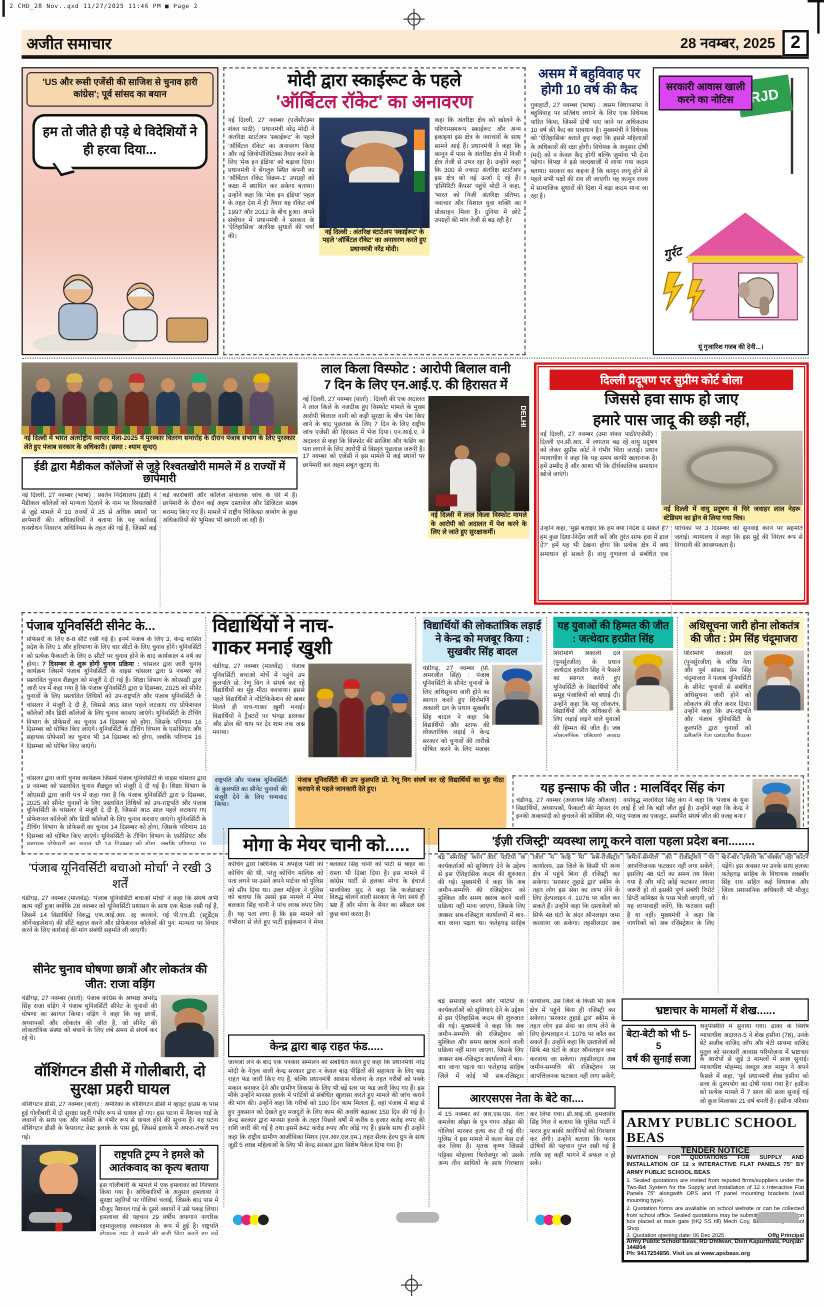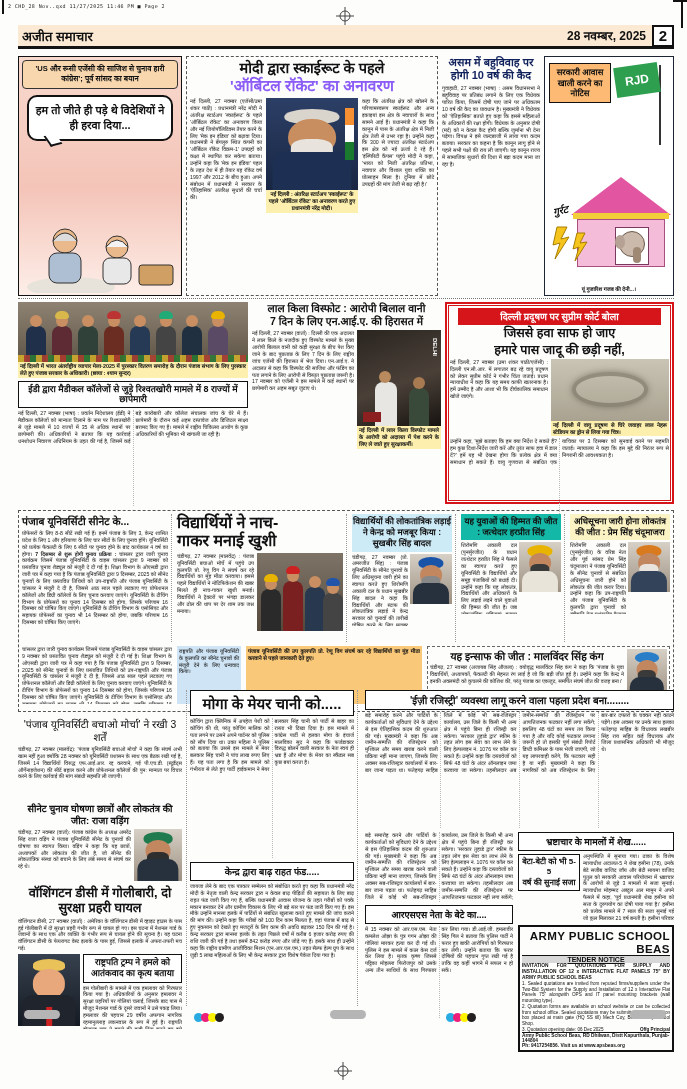--- a/index.html
+++ b/index.html
@@ -66,21 +66,21 @@
       <rect x="28" y="46" width="32" height="30" rx="8" fill="#aebfd4" stroke="#333" stroke-width="1"></rect>
       <circle cx="96" cy="40" r="11" fill="#e9b98c" stroke="#333" stroke-width="1"></circle>
       <path d="M85 40 q11 -14 22 0" fill="#f3f3f3" stroke="#333" stroke-width="1"></path>
       <rect x="82" y="51" width="28" height="26" rx="7" fill="#e8e8e8" stroke="#333" stroke-width="1"></rect>
       <rect x="118" y="58" width="34" height="20" rx="3" fill="#cf9f63" stroke="#333" stroke-width="1"></rect>
     </svg>
   </div>
 
   <div class="abs" style="left:186px;top:56px;width:252px;height:240px;border:1.2px dashed #555;padding:3px">
     <div style="font-weight:bold;font-size:14.5px;text-align:center;line-height:1.15">मोदी द्वारा स्काईरूट के पहले</div>
-    <div style="font-weight:bold;font-size:15.5px;text-align:center;color:#8b5cf6;line-height:1.2;margin-bottom:3px">'ऑर्बिटल रॉकेट' का अनावरण</div>
+    <div style="font-weight:bold;font-size:15.5px;text-align:center;color:#be185d;line-height:1.2;margin-bottom:3px">'ऑर्बिटल रॉकेट' का अनावरण</div>
     <div style="display:flex;gap:4px">
       <div class="body-sm" style="flex:1">नई दिल्ली, 27 नवम्बर (एजेंसी/उमा शंकर पाठी) : प्रधानमंत्री नरेंद्र मोदी ने अंतरिक्ष स्टार्टअप 'स्काईरूट' के पहले 'ऑर्बिटल रॉकेट' का अनावरण किया और नई जियोपॉलिटिक्स तैयार करने के लिए 'मेक इन इंडिया' को बढ़ावा दिया। प्रधानमंत्री ने बेंगलुरु स्थित कंपनी का 'ऑर्बिटल रॉकेट विक्रम-1' उपग्रहों को कक्षा में स्थापित कर सकेगा बताया। उन्होंने कहा कि 'मेक इन इंडिया' पहल के तहत देश में ही तैयार यह रॉकेट वर्ष 1997 और 2012 के बीच हुआ। अपने संबोधन में प्रधानमंत्री ने सरकार के 'ऐतिहासिक' अंतरिक्ष सुधारों की चर्चा की।</div>
       <div style="width:92px">
         <div class="photo portrait" style="width:92px;height:92px;--coat:#1d2f52;--skin:#c98e60;--b:#e8e4dd;background:linear-gradient(#2c3f66,#182643)">
           <div class="turban" style="--t:#d9d5cc;height:16%;top:12%"></div>
           <div class="face"></div>
             <div class="beard"></div>
             <div class="bust"></div>
           <div style="position:absolute;right:4px;top:10px;width:9px;height:52px;background:linear-gradient(#f79033 33%,#fff 33% 66%,#1a7a2e 66%)"></div>
         </div>
@@ -90,21 +90,21 @@
     </div>
   </div>
 
   <div class="abs" style="left:442px;top:56px;width:98px;height:240px">
     <div style="font-weight:bold;font-size:11px;text-align:center;color:#10215c;line-height:1.2">असम में बहुविवाह पर</div>
     <div style="font-weight:bold;font-size:11px;text-align:center;color:#10215c;line-height:1.2;margin-bottom:3px">होगी 10 वर्ष की कैद</div>
     <div class="body-sm">गुवाहाटी, 27 नवम्बर (भाषा) : असम विधानसभा ने बहुविवाह पर प्रतिबंध लगाने के लिए एक विधेयक पारित किया, जिसमें दोषी पाए जाने पर अधिकतम 10 वर्ष की कैद का प्रावधान है। मुख्यमंत्री ने विधेयक को 'ऐतिहासिक' बताते हुए कहा कि इससे महिलाओं के अधिकारों की रक्षा होगी। विधेयक के अनुसार दोषी (मर्द) को न केवल कैद होगी बल्कि जुर्माना भी देना पड़ेगा। विपक्ष ने इसे जल्दबाजी में लाया गया कदम बताया। सरकार का कहना है कि कानून लागू होने से पहले सभी पक्षों की राय ली जाएगी। यह कानून राज्य में सामाजिक सुधारों की दिशा में बड़ा कदम माना जा रहा है।</div>
   </div>
 
   <div class="abs" style="left:544px;top:56px;width:130px;height:240px;border:1.6px solid #1d2433;background:#fff;overflow:hidden">
-    <div style="position:absolute;left:4px;top:6px;width:62px;border:1.4px solid #111;background:#fdba74;font-weight:bold;font-size:8.4px;text-align:center;padding:3px 2px;line-height:1.25;z-index:3">सरकारी आवास खाली करने का नोटिस</div>
+    <div style="position:absolute;left:4px;top:6px;width:78px;border:1.4px solid #111;background:#d946ef;font-weight:bold;font-size:8.4px;text-align:center;padding:3px 2px;line-height:1.25;z-index:3">सरकारी आवास खाली करने का नोटिस</div>
     <div style="position:absolute;right:14px;top:8px;width:44px;height:30px;background:#2e9e4f;transform:rotate(-8deg);display:flex;align-items:center;justify-content:center;color:#fff;font-weight:bold;font-size:12px;z-index:2">RJD</div>
     <div style="position:absolute;right:12px;top:8px;width:2px;height:80px;background:#333"></div>
 
     <div style="position:absolute;left:26px;bottom:28px;width:100px;height:90px">
       <div style="position:absolute;left:0;top:0;width:0;height:0;border-left:50px solid transparent;border-right:50px solid transparent;border-bottom:38px solid #e255a0"></div>
       <div style="position:absolute;left:2px;top:36px;width:96px;height:6px;background:#f2cf3a"></div>
       <div style="position:absolute;left:6px;top:42px;width:88px;height:48px;background:#f4bcd9;border:1px solid #a84f81"></div>
       <div style="position:absolute;left:44px;top:50px;width:34px;height:38px;background:#fff;border:1px solid #7a3a5f"></div>
 
       <div style="position:absolute;left:48px;top:54px;width:26px;height:26px;border-radius:50%;background:#cbb9ac;border:1px solid #6d5a4c"></div>
@@ -296,21 +296,21 @@
         <div class="headbox" style="font-size:9.2px">भ्रष्टाचार के मामलों में शेख......</div>
         <div style="margin-top:2px;overflow:hidden">
           <div class="headbox" style="float:left;width:62px;font-size:8px;line-height:1.3;margin:1px 3px 1px 0">
             <span>बेटा-बेटी को भी 5-5</span><br>
             <span>वर्ष की सुनाई सजा</span>
           </div>
           <div class="body-sm" style="height:68px;overflow:hidden">अनुपस्थिति में सुनाया गया। ढाका के विशेष न्यायाधीश अदालत-5 ने शेख हसीना (78), उनके बेटे सजीब वाजिद जॉय और बेटी सायमा वाजिद पुतुल को सरकारी आवास परियोजना में भ्रष्टाचार के आरोपों से जुड़े 3 मामलों में सजा सुनाई। न्यायाधीश मोहम्मद अब्दुल अल मामुन ने अपने फैसले में कहा, 'पूर्व प्रधानमंत्री शेख हसीना को सत्ता के दुरुपयोग का दोषी पाया गया है।' हसीना को प्रत्येक मामले में 7 साल की सजा सुनाई गई जो कुल मिलाकर 21 वर्ष बनती है। हसीना परिवार के अलावा, पूर्व आवास मंत्री समेत कुल 20 अन्य लोगों के खिलाफ भी मुकदमा चलाया गया। इनमें से एक को छोड़कर सभी को विभिन्न अवधियों की सजा सुनाई गई।</div>
         </div>
 
         <div style="border:2.4px solid #111;margin-top:4px;padding:2px">
-          <div style="font-weight:bold;font-size:11.6px;text-align:right;letter-spacing:.4px;border-bottom:1.6px solid #111;font-family:Liberation Sans, sans-serif">ARMY PUBLIC SCHOOL BEAS</div>
+          <div style="font-weight:bold;font-size:11.6px;text-align:left;letter-spacing:.4px;border-bottom:1.6px solid #111;font-family:Liberation Serif, serif">ARMY PUBLIC SCHOOL BEAS</div>
           <div style="font-weight:bold;font-size:7px;text-align:center;text-decoration:underline;background:#d8d8d8">TENDER NOTICE</div>
           <div style="font-weight:bold;font-size:4.8px;line-height:1.25;text-align:justify">INVITATION FOR QUOTATIONS FOR SUPPLY AND INSTALLATION OF 12 x INTERACTIVE FLAT PANELS 75" BY ARMY PUBLIC SCHOOL BEAS</div>
           <div style="font-size:4.6px;line-height:1.25;text-align:justify">1. Sealed quotations are invited from reputed firms/suppliers under the Two-Bid System for the Supply and Installation of 12 x Interactive Flat Panels 75" alongwith OPS and IT panel mounting brackets (wall mounting type).</div>
           <div style="font-size:4.6px;line-height:1.25;text-align:justify">2. Quotation forms are available on school website or can be collected from school office. Sealed quotations may be submitted in the quotation box placed at main gate (HQ SS till) Mech Coy, Beas/Military School Shop.</div>
           <div style="display:flex;justify-content:space-between;font-size:4.6px">
             <span>3. Quotation opening date: 06 Dec 2025</span>
             <b>Offg Principal</b>
           </div>
           <div style="font-weight:bold;font-size:4.8px;border-top:1px solid #111">Army Public School Beas, RD Dhilwan, Distt Kapurthala, Punjab-144804</div>
           <div style="font-weight:bold;font-size:4.8px">Ph: 9417254856. Visit us at www.apsbeas.org</div>

